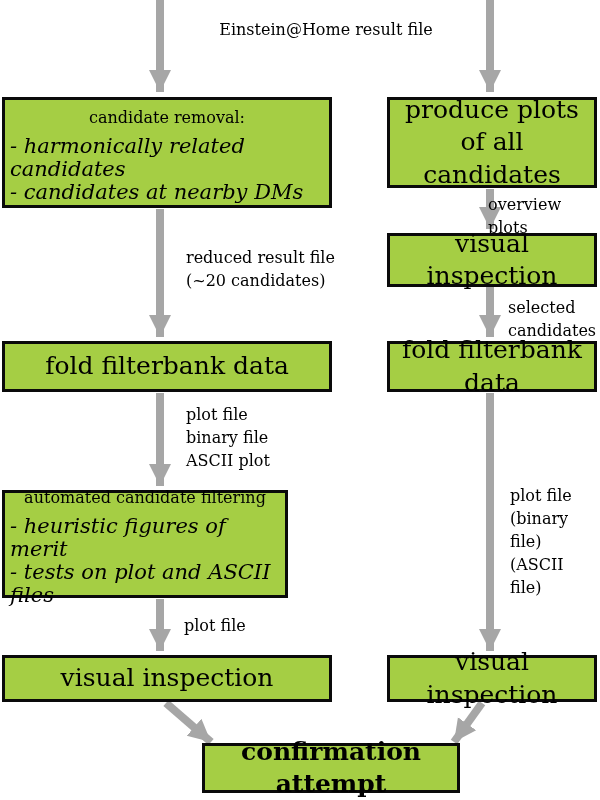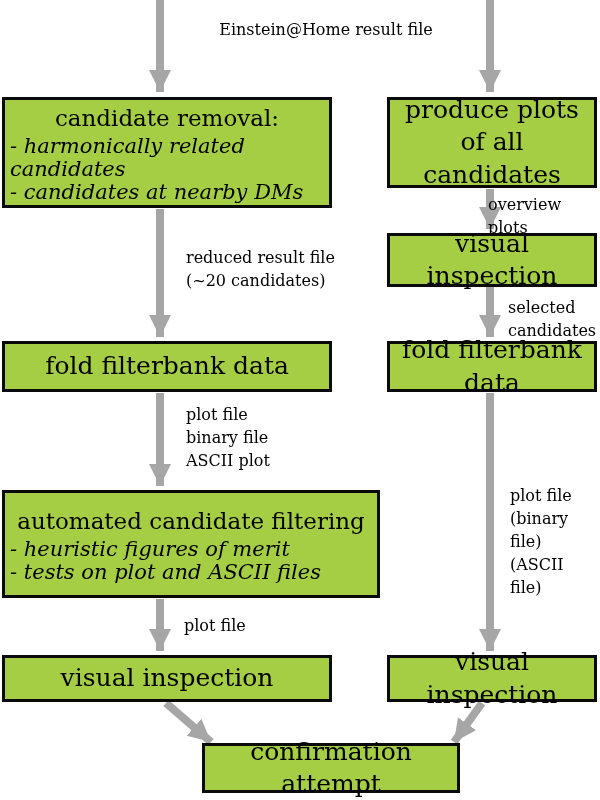--- a/index.html
+++ b/index.html
@@ -10,25 +10,25 @@
   }
   .arrows { position:absolute; left:0; top:0; width:600px; height:800px; z-index:1; }
   .arrows line { stroke:var(--arrow,#a6a6a6); stroke-width:8; }
   .ah { fill:var(--arrow,#a6a6a6); }
   .box {
     position:absolute; z-index:2; box-sizing:border-box;
     background:var(--box-fill,#a5ce44); border:3px solid var(--box-border,#000);
     display:flex; flex-direction:column; align-items:center; justify-content:center;
     text-align:center; font-size:25px; line-height:1.3;
   }
-  .box-title { width:100%; text-align:center; font-size:23px; line-height:34px; }
+  .box-title { width:100%; text-align:center; font-size:16px; line-height:34px; }
   .box-bullet { width:100%; text-align:left; font-style:italic; font-size:21px; line-height:23px; padding:0 5px; box-sizing:border-box; }
   .label { position:absolute; z-index:2; font-size:16px; line-height:23px; text-align:left; }
   .top-label { text-align:center; line-height:27px; }
-  .bold { font-weight:normal; }
+  .bold { font-weight:bold; }
 </style>
 </head>
 <body>
 
 <div class="canvas">
 
   <svg class="arrows" viewBox="0 0 600 800" xmlns="http://www.w3.org/2000/svg">
     <defs>
       <marker id="head" viewBox="0 0 10 10" refX="10" refY="5" markerWidth="2.8" markerHeight="3.4" orient="auto">
         <polygon class="ah" points="0,0 10,5 0,10"></polygon>
@@ -113,21 +113,21 @@
     <div>binary file</div>
     <div>ASCII plot</div>
   </div>
 
   <div class="label" style="left:510px; top:484px;">
     <div>plot file</div>
     <div>(binary file)</div>
     <div>(ASCII file)</div>
   </div>
 
-  <div class="box" style="left:2px; top:490px; width:378px; height:108px;">
+  <div class="box" style="left:2px; top:490px; width:286px; height:108px;">
     <div class="box-title">automated candidate filtering</div>
     <div class="box-bullet">- heuristic figures of merit</div>
     <div class="box-bullet">- tests on plot and ASCII files</div>
   </div>
 
   <div class="label" style="left:184px; top:614px;">
     <div>plot file</div>
   </div>
 
   <div class="box" style="left:2px; top:655px; width:330px; height:47px;">

